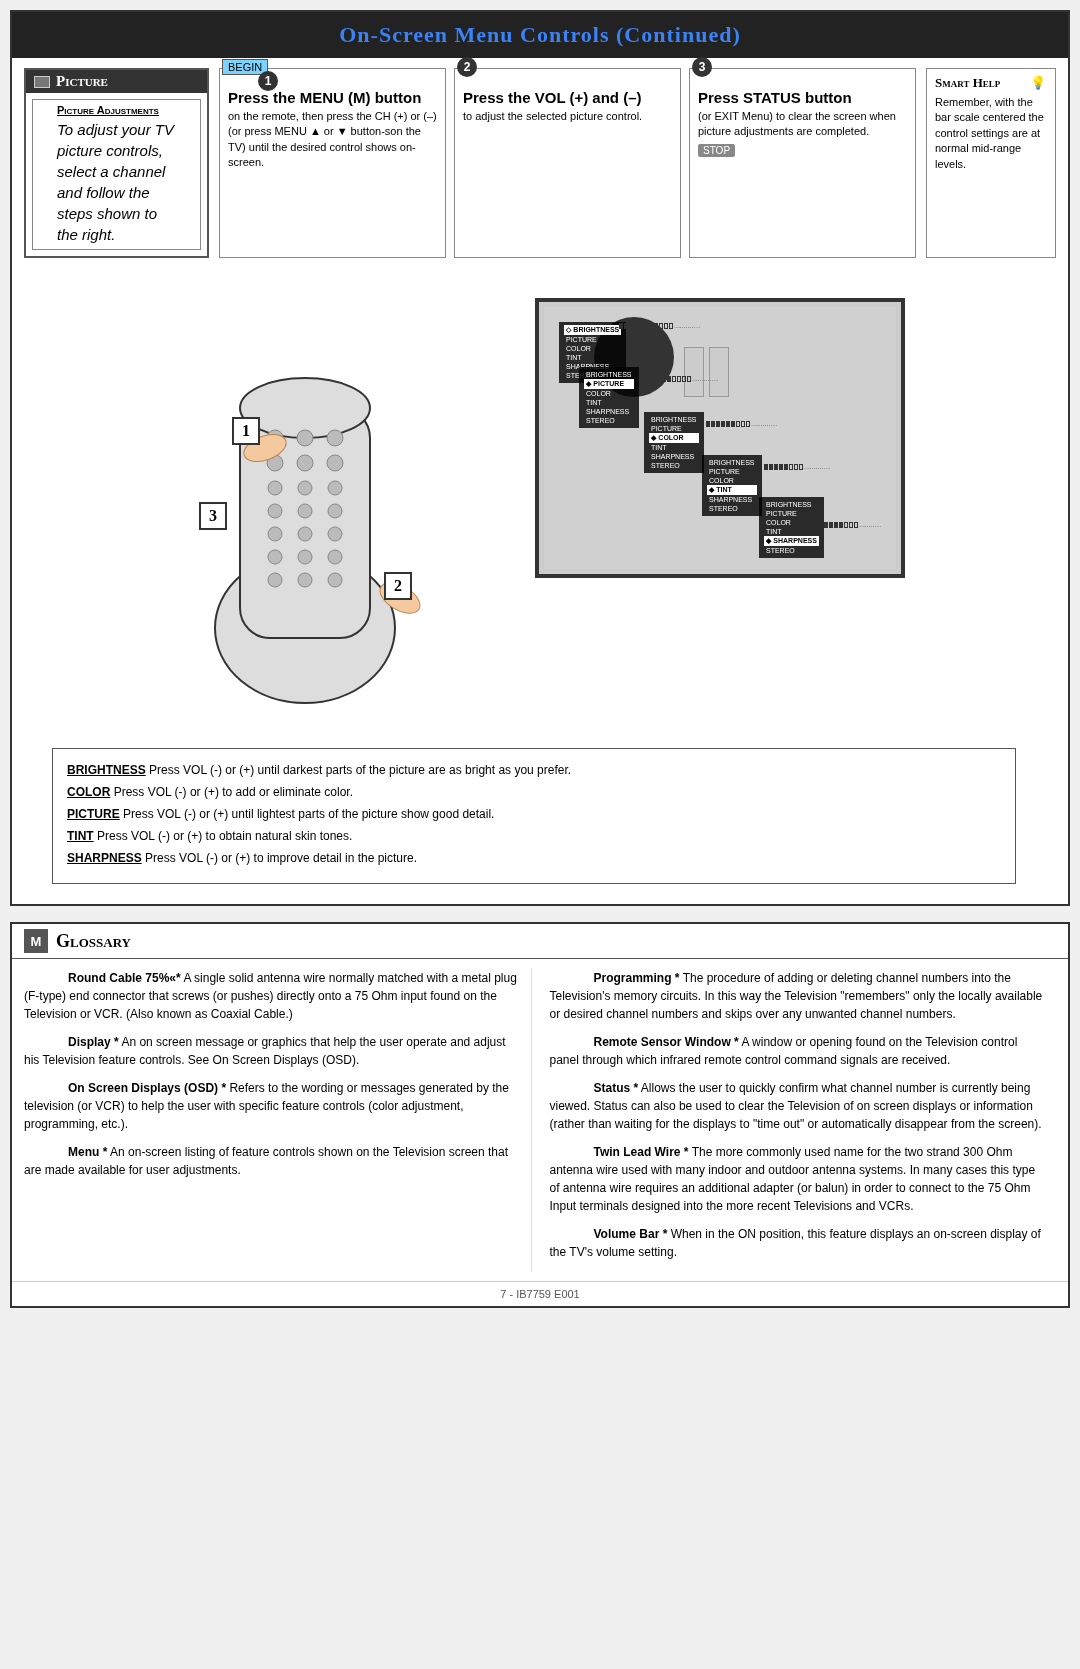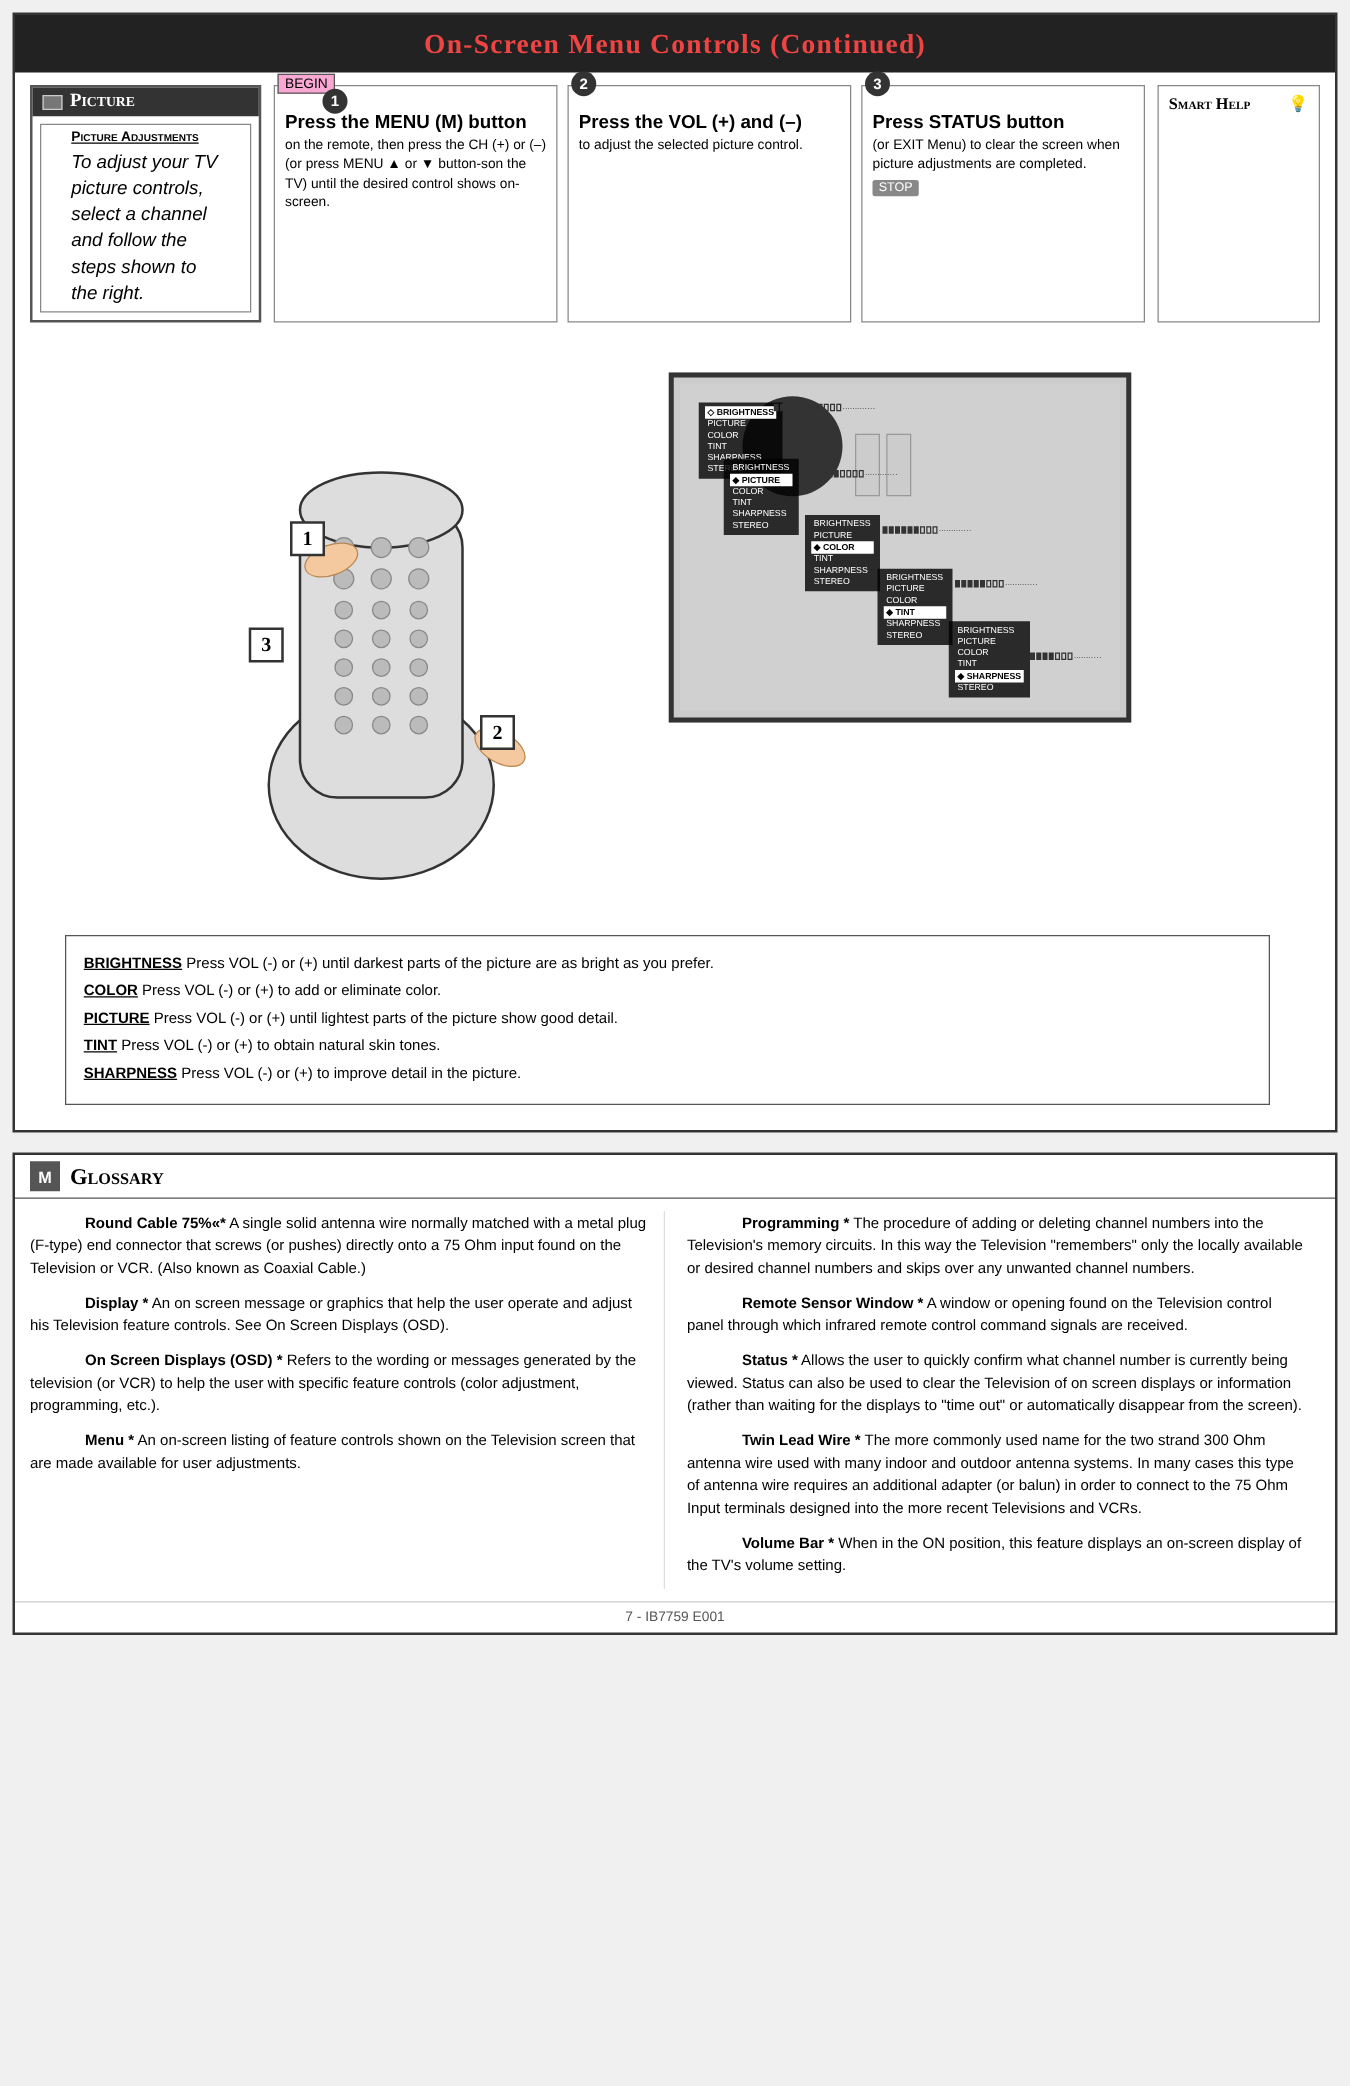--- a/index.html
+++ b/index.html
@@ -20,21 +20,21 @@
     
     .top-section {
       background: white;
       border: 2px solid #333;
       margin-bottom: 16px;
       padding-bottom: 20px;
     }
 
     .main-title {
       background: #222;
-      color: #ef4444;
+      color: #3b82f6;
       text-align: center;
       padding: 10px 0;
       font-size: 22px;
       font-weight: bold;
       letter-spacing: 1px;
       font-family: 'Times New Roman', serif;
     }
 
     .top-content {
       display: flex;
@@ -107,21 +107,21 @@
       display: flex; align-items: center; justify-content: center;
       font-size: 12px; font-weight: bold;
     }
     .step-begin-badge {
       position: absolute;
       top: -10px;
       left: 2px;
       border: 1px solid #555;
       padding: 1px 5px;
       font-size: 11px;
-      background: #f9a8d4;
+      background: #7dd3fc;
     }
     .step-title {
       font-size: 15px;
       font-weight: bold;
       margin-top: 8px;
       margin-bottom: 3px;
     }
     .step-text {
       font-size: 11px;
       line-height: 1.4;
@@ -296,20 +296,21 @@
           <div class="step-text">(or EXIT Menu) to clear the screen when picture adjustments are completed.</div>
           <span class="stop-badge">STOP</span>
         </div>
       </div>
 
       <div class="smart-help-box">
         <div class="smart-help-title">
           <span>Smart Help</span>
           <span>💡</span>
         </div>
+        <div class="smart-help-text">Remember, with the bar scale centered the control settings are at normal mid-range levels.</div>
       </div>
     </div>
 
     <div class="illustration-area">
       <div class="illustration-container">
 
         <svg style="position:absolute;left:20px;top:20px;width:300px;height:400px;" viewBox="0 0 300 400">
 
           <ellipse cx="120" cy="320" rx="90" ry="75" fill="#ddd" stroke="#333" stroke-width="2"></ellipse>
           <rect x="55" y="100" width="130" height="230" rx="30" ry="30" fill="#ddd" stroke="#333" stroke-width="2"></rect>

